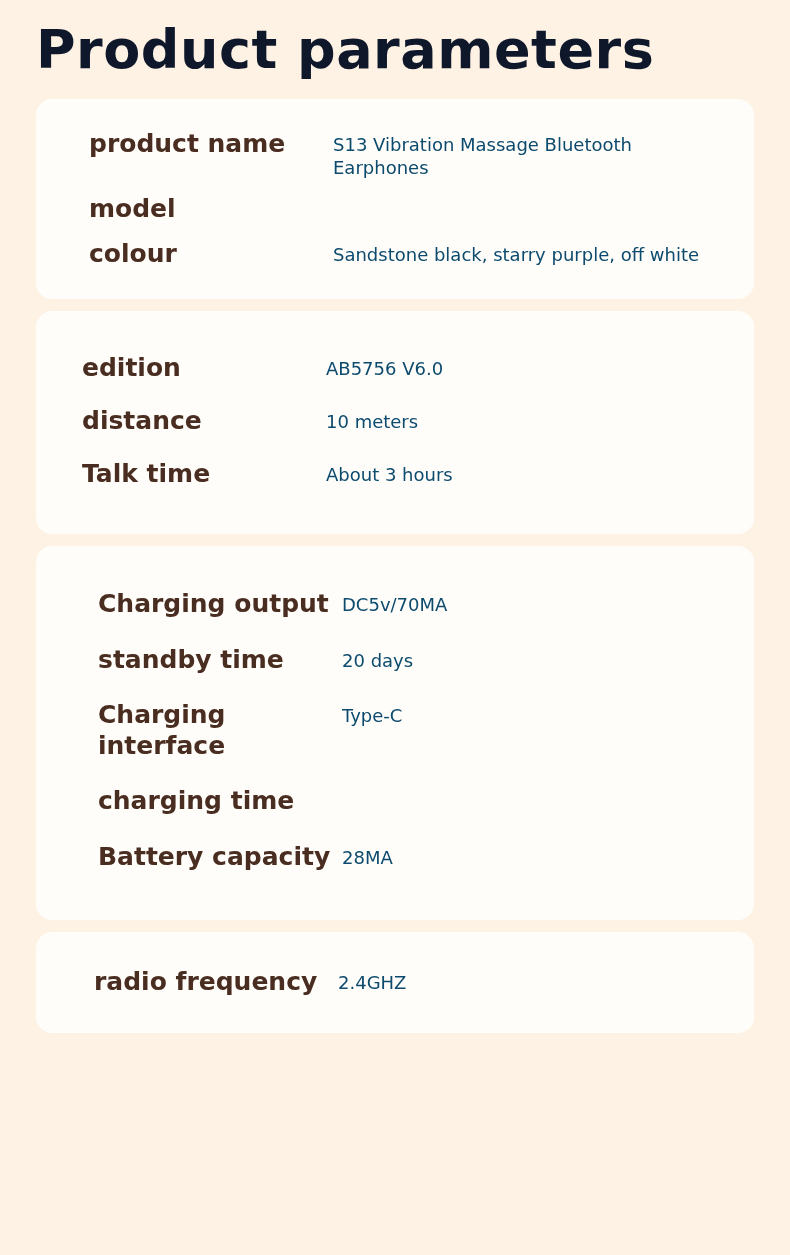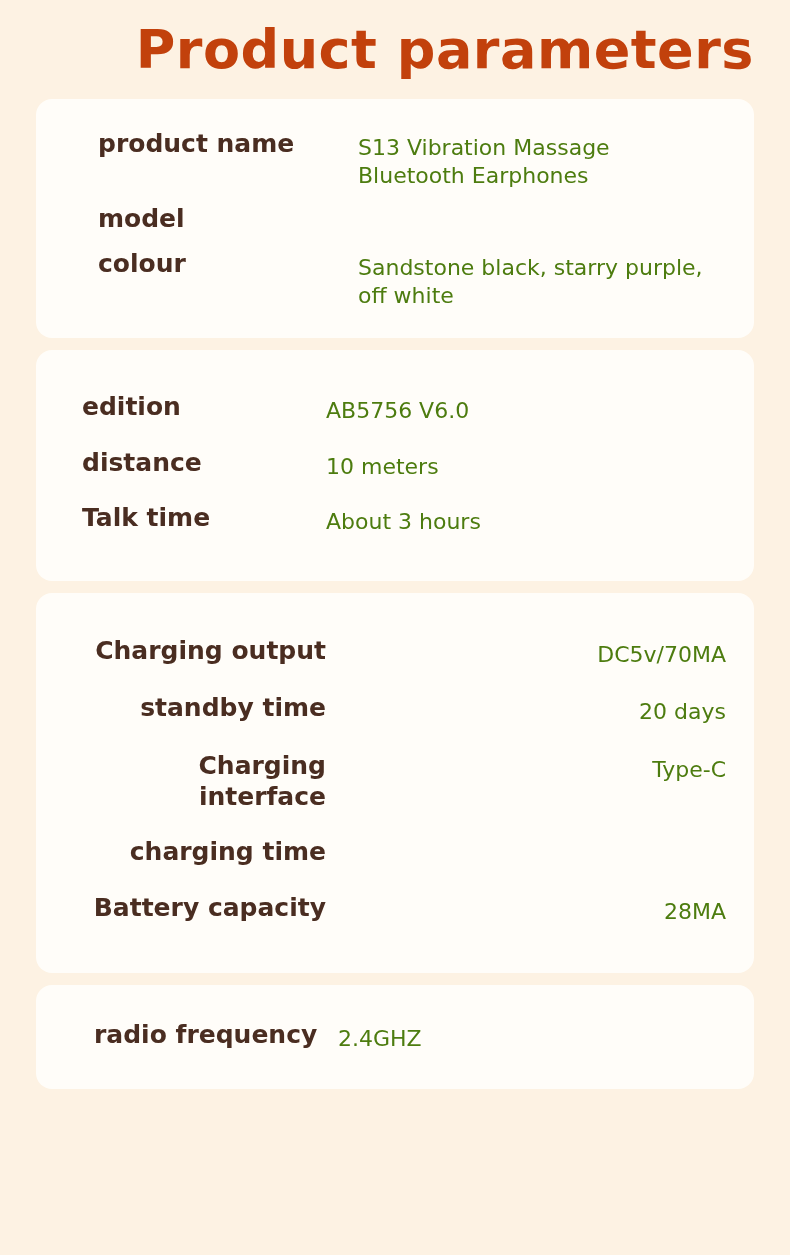--- a/index.html
+++ b/index.html
@@ -14,24 +14,24 @@
     overflow: hidden;
   }
   .page {
     position: relative;
     width: 790px;
     height: 1255px;
     box-sizing: border-box;
     padding: 0 36px;
   }
   .page-title {
-    text-align: right;
+    text-align: left;
     font-size: 54px;
     font-weight: bold;
-    color: #c2410c;
+    color: #0f172a;
     letter-spacing: 0.5px;
     margin: 8px 0 0 0;
     padding: 10px 0 18px 0;
     font-family: "DejaVu Sans", sans-serif;
   }
   .card {
     background: #fffdf9;
     border-radius: 16px;
     margin-bottom: 12px;
     padding: 22px 0;
@@ -47,34 +47,34 @@
     flex: 0 0 290px;
     padding-left: 46px;
     box-sizing: border-box;
     font-size: 25px;
     font-weight: bold;
     color: #4a2d21;
     line-height: 1.25;
   }
   .row-value {
     flex: 1 1 auto;
-    font-size: 22px;
-    color: #4d7c0f;
+    font-size: 18px;
+    color: #0c4a6e;
     line-height: 1.25;
     padding-right: 28px;
     padding-top: 3px;
   }
   
-  .card-1 .row { padding: 7px 16px; gap: 16px; }
+  .card-1 .row { padding: 7px 7px; }
   .card-1 .row-value { padding-top: 6px; }
   .card-2 { padding: 30px 8px 34px 0; }
   .card-2 .row { padding: 11px 0; }
   .card-2 .row-value { padding-top: 6px; }
   .card-3 { padding: 30px 0 36px 0; }
-  .card-3 .row { padding: 12px 0; text-align: right; }
+  .card-3 .row { padding: 12px 16px; }
   .card-3 .row-value { padding-top: 6px; }
   .card-4 { padding: 28px 0 30px 12px; }
   .card-4 .row-value { padding-top: 6px; }
 </style>
 </head>
 <body>
 
 <div class="page">
 
   <h1 class="page-title">Product parameters</h1>

